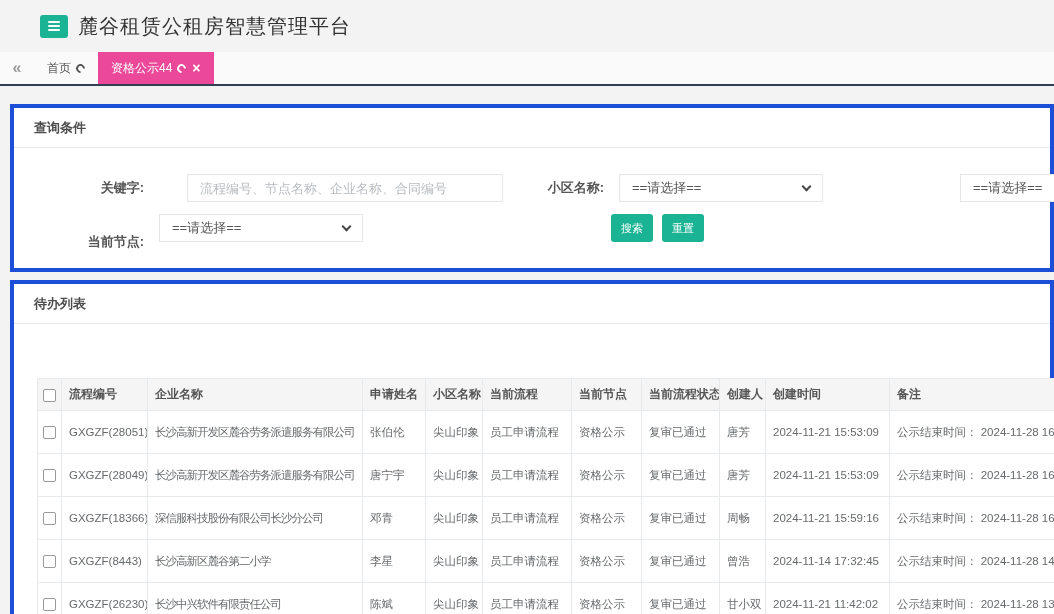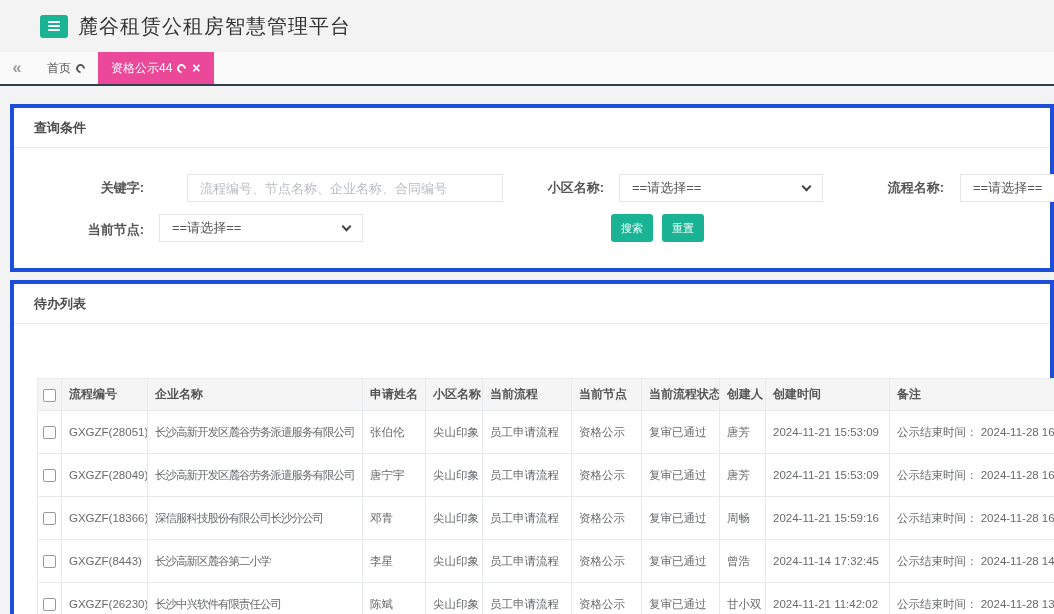--- a/index.html
+++ b/index.html
@@ -31,21 +31,21 @@
   .panel + .panel { margin-top:8px; }
   .panel-heading { padding:11px 20px 10px; font-size:13px; font-weight:bold; color:#4d4d4d;
     border-bottom:1px solid #e7eaec; }
   
   .query-form { position:relative; height:120px; }
   .f-label { position:absolute; width:130px; height:28px; line-height:28px; text-align:right;
     font-size:13px; font-weight:bold; color:#555; }
   #lbl-keyword   { left:0;   top:26px; }
   #lbl-community { left:460px; top:26px; }
   #lbl-process   { left:800px; top:26px; }
-  #lbl-node      { left:0;   top:68px; }
+  #lbl-node      { left:0;   top:80px; }
   .text-input { position:absolute; left:137px; top:26px; width:316px; height:28px;
     border:1px solid #e5e6e7; padding:0 12px; font-size:13px; color:#555; outline:none;
     font-family:inherit;margin-left:36px; }
   .text-input::placeholder { color:#b8bcc0; }
   .selectbox { position:absolute; width:204px; height:28px; border:1px solid #e5e6e7; background:#fff;
     display:flex; align-items:center; justify-content:space-between; padding:0 12px;
     font-size:13px; color:#555; cursor:pointer;margin-left:8px; }
   #sel-community { left:597px; top:26px; }
   #sel-process   { left:938px; top:26px; }
   #sel-node      { left:137px; top:66px; }
@@ -98,21 +98,20 @@
     <div class="query-form">
       <label class="f-label" id="lbl-keyword">关键字:</label>
       <input class="text-input" id="inp-keyword" placeholder="流程编号、节点名称、企业名称、合同编号" style="">
 
       <label class="f-label" id="lbl-community">小区名称:</label>
       <div class="selectbox" id="sel-community">
         <span>==请选择==</span>
         <i class="chevron"></i>
       </div>
 
-      <label class="f-label" id="lbl-process">流程名称:</label>
       <div class="selectbox" id="sel-process">
         <span>==请选择==</span>
 
       </div>
 
       <label class="f-label" id="lbl-node">当前节点:</label>
       <div class="selectbox" id="sel-node">
         <span>==请选择==</span>
         <i class="chevron"></i>
       </div>

